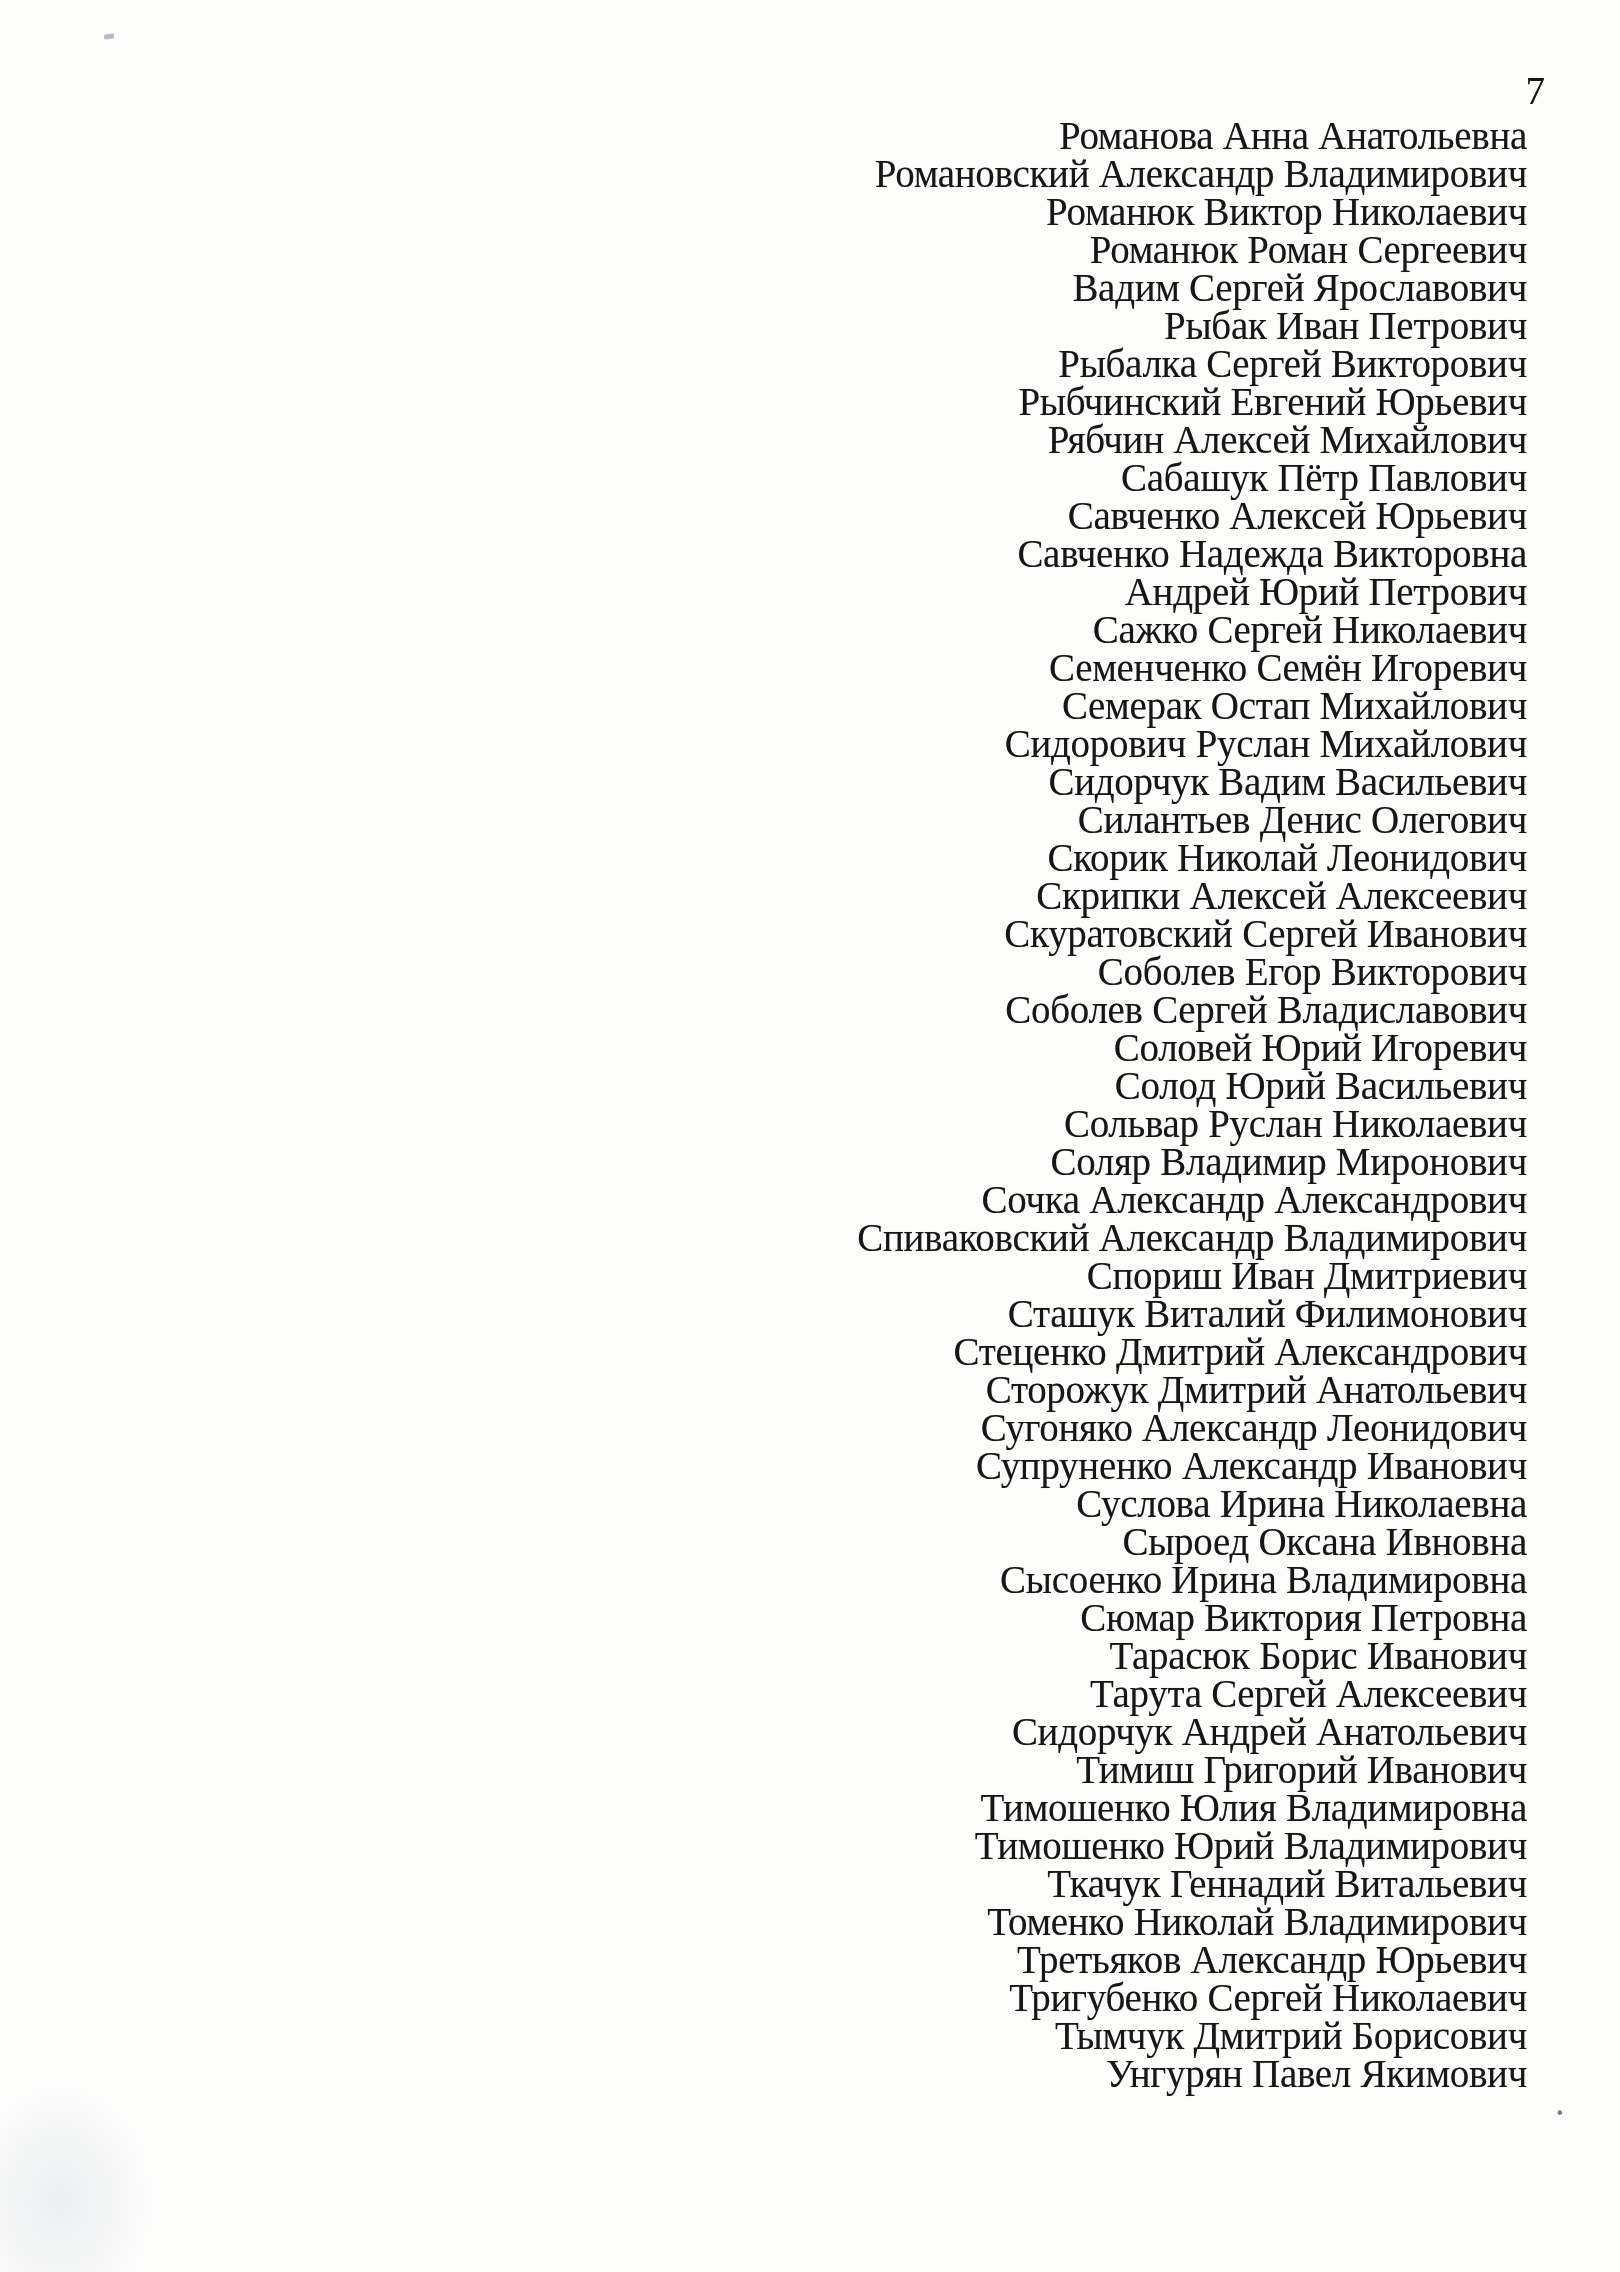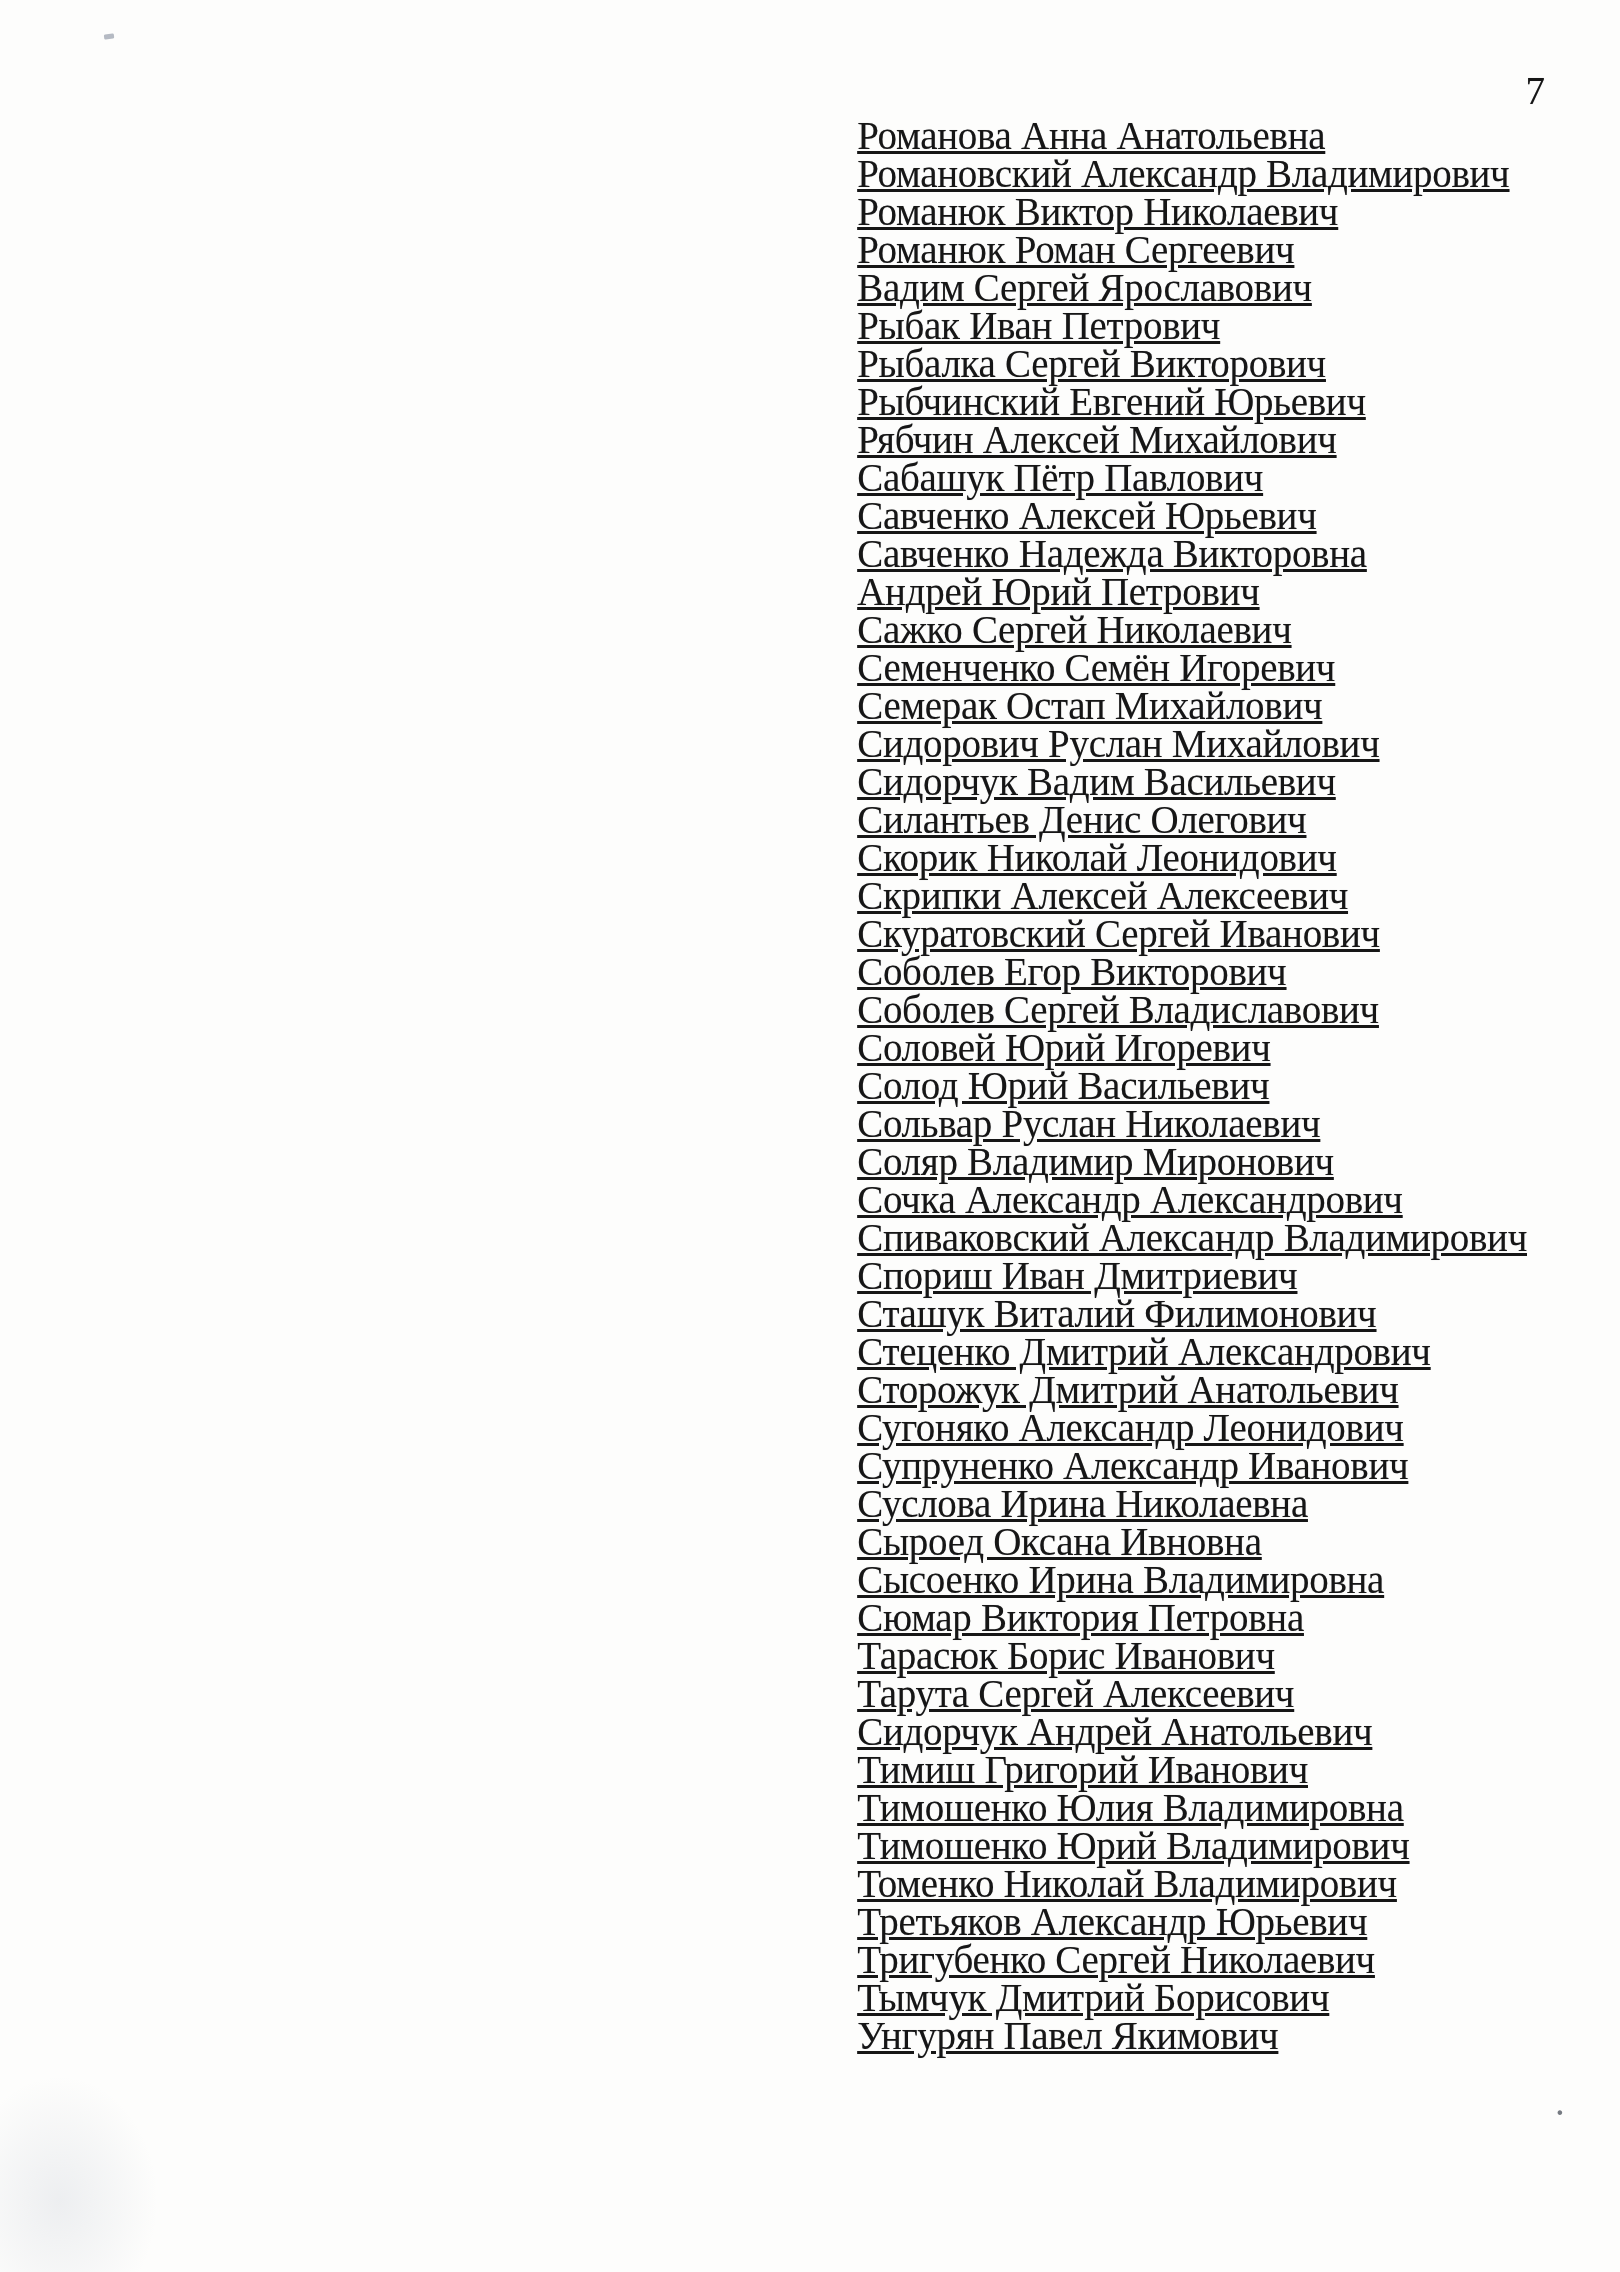--- a/index.html
+++ b/index.html
@@ -22,22 +22,21 @@
     right: 75px;
     font-size: 39px;
     line-height: 38px;
     text-align: right;
     text-shadow: 0 0 0.7px rgba(10,10,20,0.35);
   }
   .name-list {
     position: absolute;
     top: 117px;
     right: 93px;
-    text-align: left;
-    text-decoration: underline;
+    text-align: right;
   }
   .name-line {
     font-size: 39px;
     line-height: 38px;
     white-space: nowrap;
     letter-spacing: -0.3px;
     text-shadow: 0 0 0.7px rgba(10,10,20,0.35);
   }
   
   .speck-top-left {
@@ -116,20 +115,21 @@
       <div class="name-line">Суслова Ирина Николаевна</div>
       <div class="name-line">Сыроед Оксана Ивновна</div>
       <div class="name-line">Сысоенко Ирина Владимировна</div>
       <div class="name-line">Сюмар Виктория Петровна</div>
       <div class="name-line">Тарасюк Борис Иванович</div>
       <div class="name-line">Тарута Сергей Алексеевич</div>
       <div class="name-line">Сидорчук Андрей Анатольевич</div>
       <div class="name-line">Тимиш Григорий Иванович</div>
       <div class="name-line">Тимошенко Юлия Владимировна</div>
       <div class="name-line">Тимошенко Юрий Владимирович</div>
+      <div class="name-line">Ткачук Геннадий Витальевич</div>
       <div class="name-line">Томенко Николай Владимирович</div>
       <div class="name-line">Третьяков Александр Юрьевич</div>
       <div class="name-line">Тригубенко Сергей Николаевич</div>
       <div class="name-line">Тымчук Дмитрий Борисович</div>
       <div class="name-line">Унгурян Павел Якимович</div>
     </div>
 
   <div class="speck-top-left"></div>
   <div class="stray-dot">.</div>
   <div class="smudge-bottom-left"></div>

